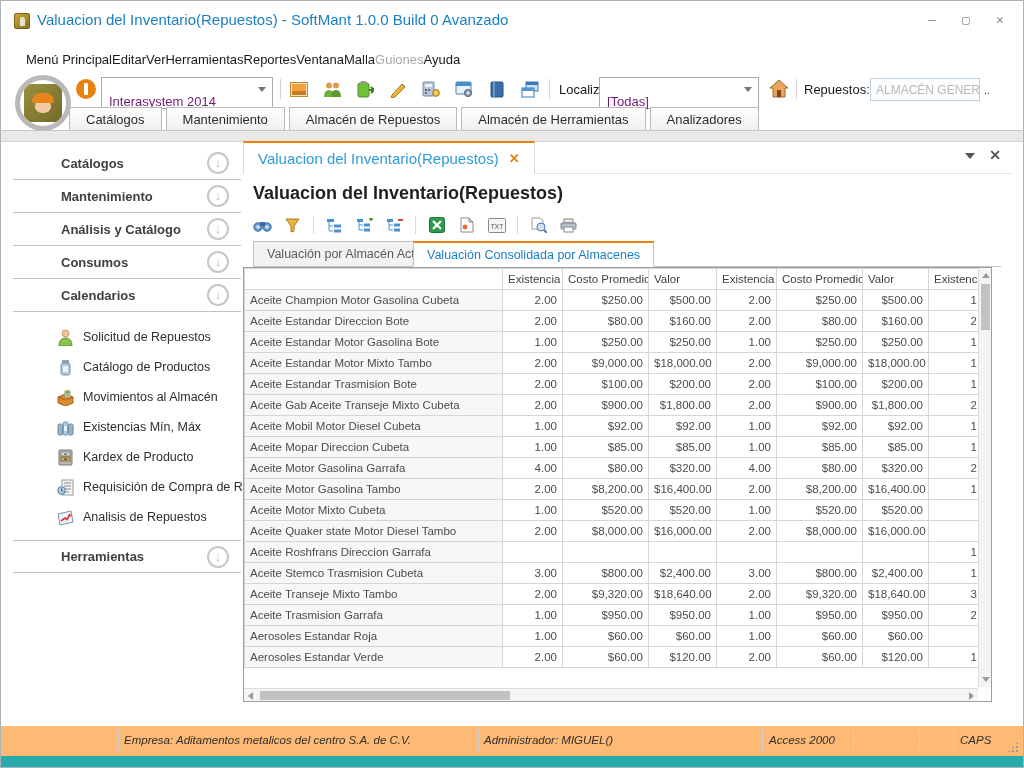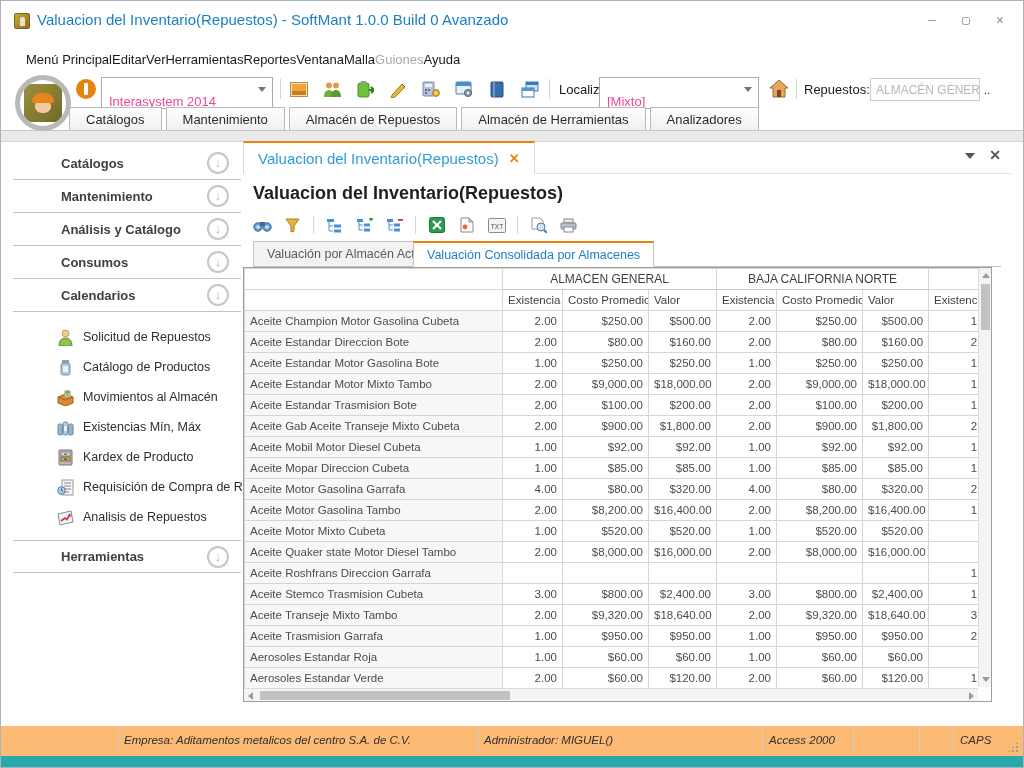--- a/index.html
+++ b/index.html
@@ -21,21 +21,21 @@
   .menu-item { font-size:13px; color:#1a1a1a; white-space:nowrap; }
   .menu-item.disabled { color:#a9a9a9; }
   
   .toolbar { position:absolute; top:72px; left:0; right:0; height:34px; }
   .avatar { position:absolute; left:14px; top:2px; width:56px; height:56px; border-radius:50%; background:#fff; border:5px solid #b9b9b9; z-index:9; overflow:hidden; }
   .avatar-img { position:absolute; left:4px; top:4px; right:4px; bottom:4px; background:linear-gradient(135deg,#9a8f3e 0%,#857c33 55%,#6f6828 100%); }
   .avatar-img:before { content:""; position:absolute; left:11px; top:16px; width:16px; height:13px; background:#f2c9a0; border-radius:45%; }
   .avatar-img:after { content:""; position:absolute; left:8px; top:9px; width:22px; height:10px; background:#e8841c; border-radius:10px 10px 2px 2px; }
   .tb-run { position:absolute; left:75px; top:6px; width:20px; height:20px; border-radius:50%; background:#e8820e; }
   .tb-run:after { content:""; position:absolute; left:8px; top:4px; width:4px; height:12px; background:#fff; border-radius:1px; }
-  .combo { position:relative; height:32px; border:1px solid #ababab; background:#fff; font-size:13px; color:#ec4899; display:flex; align-items:center; padding:16px 20px 0 7px; }
+  .combo { position:relative; height:32px; border:1px solid #ababab; background:#fff; font-size:13px; color:#701a75; display:flex; align-items:center; padding:16px 20px 0 7px; }
   .combo .arrow { position:absolute; right:6px; top:9px; width:0; height:0; border-left:4px solid transparent; border-right:4px solid transparent; border-top:5px solid #6a7683; }
   #combo-system { position:absolute; left:100px; top:4px; width:172px; }
   .tb-sep { position:absolute; top:6px; width:1px; height:20px; background:#d4d4d4; }
   .tb-icons { position:absolute; left:288px; top:6px; display:flex; gap:13px; }
   .tb-icon { width:20px; height:20px; display:flex; align-items:center; justify-content:center; }
   .tb-label { position:absolute; top:9px; font-size:13px; color:#1a1a1a; }
   #combo-loc { position:absolute; left:598px; top:4px; width:160px; }
   .home { position:absolute; left:768px; top:6px; width:20px; height:20px; }
   .rep-input { position:absolute; left:869px; top:5px; width:110px; height:23px; border:1px solid #bcd0de; background:#fdfdfd; color:#b9b9b9; font-size:12px; display:flex; align-items:center; padding:0 5px; white-space:nowrap; overflow:hidden; }
   .rep-more { position:absolute; left:983px; top:9px; font-size:11px; color:#555; letter-spacing:1px; }
@@ -198,21 +198,21 @@
             <rect x="5" y="1" width="12" height="9" fill="#cfe4f6" stroke="#3a7ab8"></rect>
             <rect x="5" y="1" width="12" height="3" fill="#3a7ab8"></rect>
             <rect x="1" y="7" width="12" height="9" fill="#ffffff" stroke="#3a7ab8"></rect>
             <rect x="1" y="7" width="12" height="3" fill="#5a96cc"></rect>
           </svg>
       </div>
     </div>
     <div class="tb-sep" style="left:548px"></div>
     <div class="tb-label" style="left:558px">Localización:</div>
     <div class="combo" id="combo-loc">
-      <span>[Mixto]</span>
+      <span>[Todas]</span>
       <span class="arrow"></span>
     </div>
     <div class="home">
       <svg width="20" height="19">
           <path d="M10 1 L19 9 L16 9 L16 18 L4 18 L4 9 L1 9 Z" fill="#e8a45c" stroke="#9a6a2e"></path>
           <rect x="8" y="11" width="4" height="7" fill="#7a4a1e"></rect>
         </svg>
     </div>
     <div class="tb-sep" style="left:795px"></div>
     <div class="tb-label" style="left:803px">Repuestos:</div>
@@ -440,26 +440,20 @@
               <col style="width:86px">
               <col style="width:68px">
             <col style="width:60px">
               <col style="width:86px">
               <col style="width:66px">
               <col style="width:70px">
           </colgroup>
           <thead>
             <tr>
               <th></th>
-              <th colspan="3" class="grp">ALMACEN GENERAL</th>
-              <th colspan="3" class="grp">BAJA CALIFORNIA NORTE</th>
-              <th></th>
-            </tr>
-            <tr>
-              <th></th>
               <th class="colh">Existencia</th>
               <th class="colh">Costo Promedio</th>
               <th class="colh">Valor</th>
               <th class="colh">Existencia</th>
               <th class="colh">Costo Promedio</th>
               <th class="colh">Valor</th>
               <th class="colh">Existencia</th>
             </tr>
           </thead>
           <tbody>

